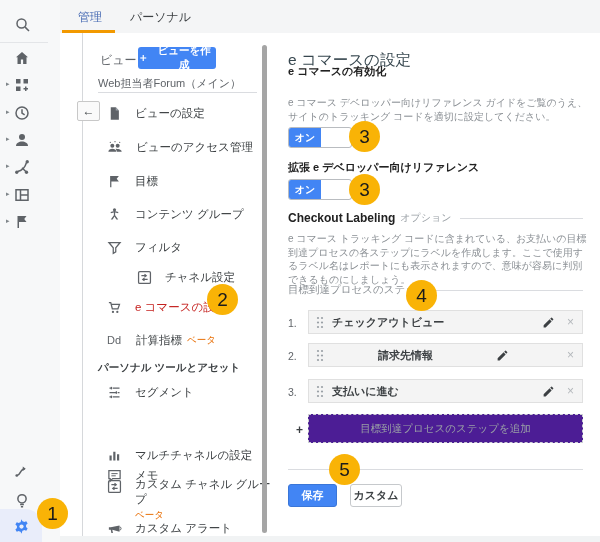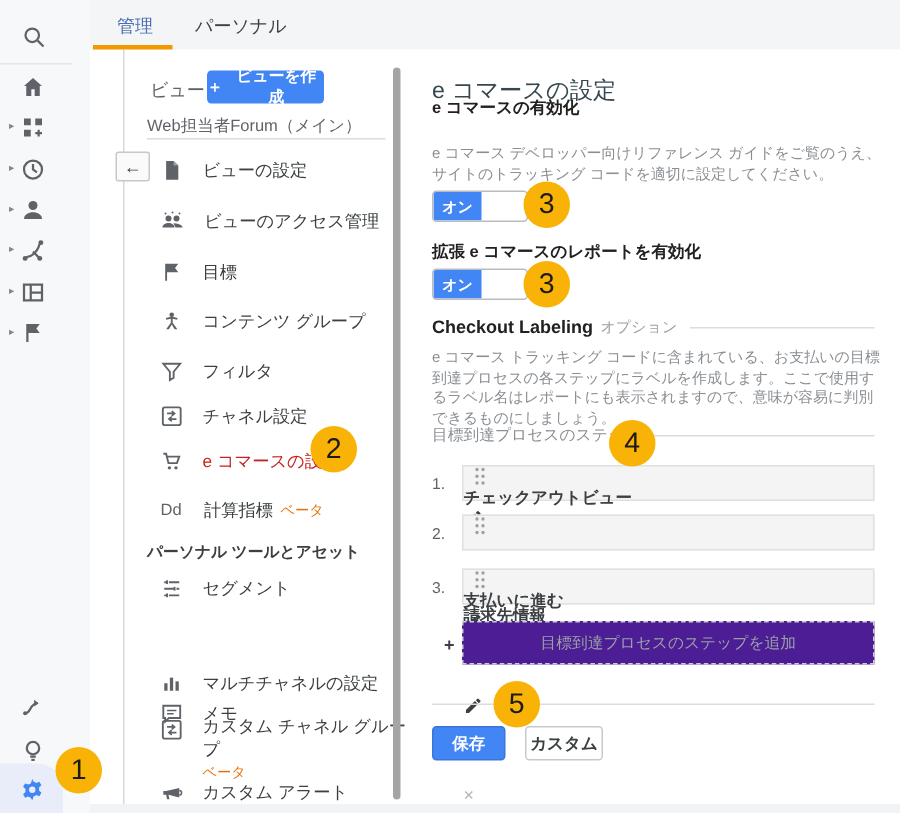--- a/index.html
+++ b/index.html
@@ -52,21 +52,21 @@
   .toggle .on { flex:0 0 32px; background:#4285f4; color:#fff; font-size:10px; font-weight:bold; display:flex; align-items:center; justify-content:center; }
   .toggle .knob { flex:1; background:linear-gradient(#f9f9f9,#dcdcdc); border-left:1px solid #a9acb0; }
 
   .hdr-row { position:absolute; left:288px; width:295px; display:flex; align-items:center; }
   .hdr-row .h-bold { font-size:12px; font-weight:bold; color:#212121; }
   .hdr-row .h-suffix { font-size:10px; color:#9aa0a6; margin-left:5px; }
   .hdr-row .h-gray { font-size:10.5px; color:#8a8f94; }
   .hdr-row .rule { flex:1; height:1px; background:#dadce0; margin-left:8px; }
 
   .step-num { position:absolute; left:288px; width:16px; font-size:10.5px; color:#5f6368; }
-  .step-box { position:absolute; left:308px; width:275px; height:24px; background:#f4f4f4; border:1px solid #e0e0e0; display:flex; align-items:flex-start;flex-direction:column; }
+  .step-box { position:absolute; left:308px; width:275px; height:24px; background:#f4f4f4; border:1px solid #e0e0e0; display:flex; align-items:center; }
   .step-box .drag { margin:0 8px 0 7px; flex:none; cursor:grab; }
   .step-box .lbl { font-size:11px; font-weight:bold; color:#3c4043; flex:1; }
   .step-box .edit { flex:none; margin-right:12px; cursor:pointer; }
   .step-box .rm { flex:none; margin-right:8px; font-size:12px; color:#b4b8bc; cursor:pointer; }
   .add-plus { position:absolute; left:296px; top:423px; font-size:12px; font-weight:bold; color:#3c4043; cursor:pointer; }
   .add-box { position:absolute; left:308px; top:414px; width:275px; height:29px; background:#4c1d95; border:1px dashed #cccfd2; display:flex; align-items:center; justify-content:center; font-size:10.5px; color:#9aa0a6; cursor:pointer; }
 
   .actions-divider { position:absolute; left:288px; top:469px; width:295px; height:1px; background:#dadce0; }
   .btn-save { position:absolute; left:288px; top:484px; width:49px; height:23px; background:#4285f4; border:1px solid #3a76d8; border-radius:3px; color:#fff; font-size:11px; font-weight:bold; cursor:pointer; }
   .btn-cancel { position:absolute; left:350px; top:484px; width:52px; height:23px; background:#fff; border:1px solid #c6c9cc; border-radius:3px; color:#3c4043; font-size:11px; font-weight:bold; cursor:pointer; }
@@ -220,21 +220,21 @@
         <path d="M6 9l6-1.5L18 9" fill="none" stroke="#5f6368" stroke-width="2"></path>
       </svg>
     <span>コンテンツ グループ</span>
   </div>
   <div class="mi" style="top:236px;">
     <svg width="15" height="15" viewBox="0 0 24 24">
         <path d="M3 4h18l-7 8.5V19l-4 2.5V12.5z" fill="none" stroke="#5f6368" stroke-width="2"></path>
       </svg>
     <span>フィルタ</span>
   </div>
-  <div class="mi" style="top:266px;">
+  <div class="mi" style="top:266px;justify-content:center;">
     <svg width="15" height="15" viewBox="0 0 24 24">
         <rect x="2.5" y="2.5" width="19" height="19" rx="2" fill="none" stroke="#5f6368" stroke-width="2"></rect>
         <path d="M7 9h7M12 6.5L15 9l-3 2.5M17 15h-7M12 12.5L9 15l3 2.5" fill="none" stroke="#5f6368" stroke-width="1.8"></path>
       </svg>
     <span>チャネル設定</span>
   </div>
   <div class="mi red" style="top:296px;">
     <svg width="15" height="15" viewBox="0 0 24 24">
         <path d="M3 4h3l2.5 10h9L20 7H7" fill="none" stroke="#5f6368" stroke-width="2"></path>
         <circle cx="9.5" cy="19" r="1.8" fill="#5f6368"></circle>
@@ -293,21 +293,21 @@
 
   <div class="page-title">e コマースの設定</div>
 
   <div class="sec-heading" style="top:64px;">e コマースの有効化</div>
   <div class="body-text" style="top:96px;">e コマース デベロッパー向けリファレンス ガイドをご覧のうえ、サイトのトラッキング コードを適切に設定してください。</div>
   <div class="toggle" style="top:127px;">
     <div class="on">オン</div>
     <div class="knob"></div>
   </div>
 
-  <div class="sec-heading" style="top:160px;">拡張 e コマースのレポートを有効化</div>
+  <div class="sec-heading" style="top:160px;">拡張 e デベロッパー向けリファレンス</div>
   <div class="toggle" style="top:179px;">
     <div class="on">オン</div>
     <div class="knob"></div>
   </div>
 
   <div class="hdr-row" style="top:211px;">
     <span class="h-bold">Checkout Labeling</span>
     <span class="h-suffix">オプション</span>
     <span class="rule"></span>
   </div>

